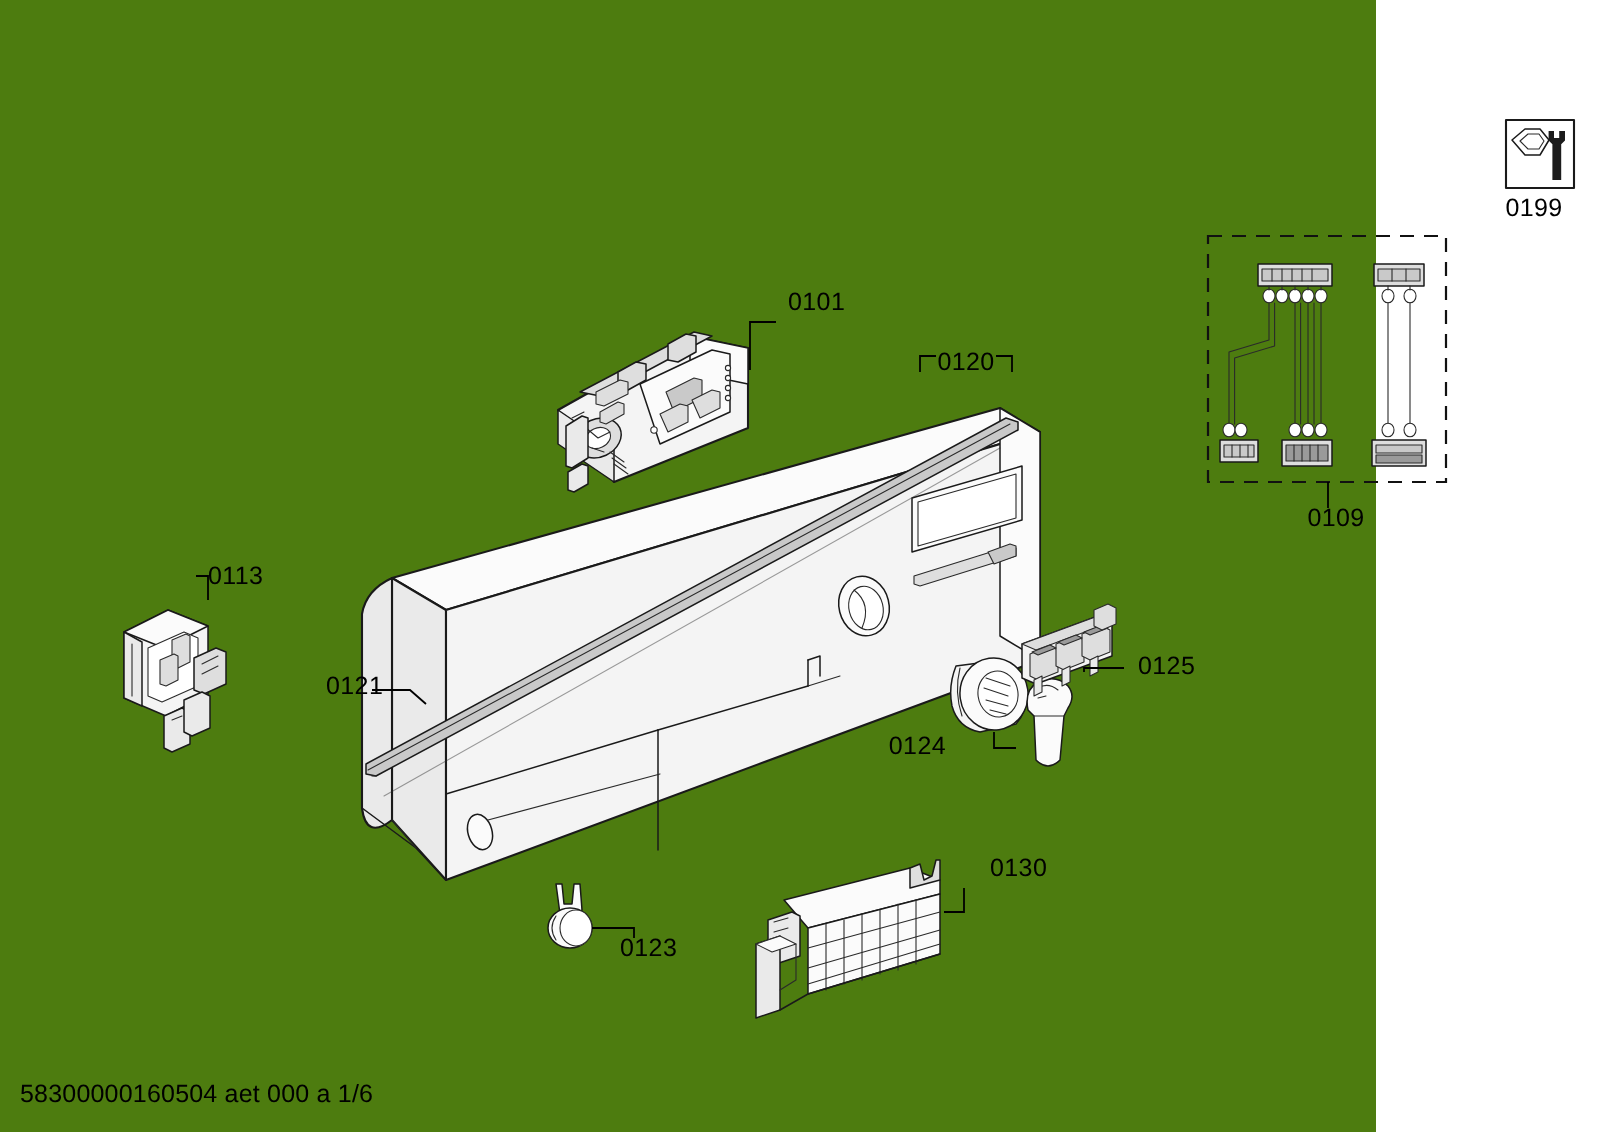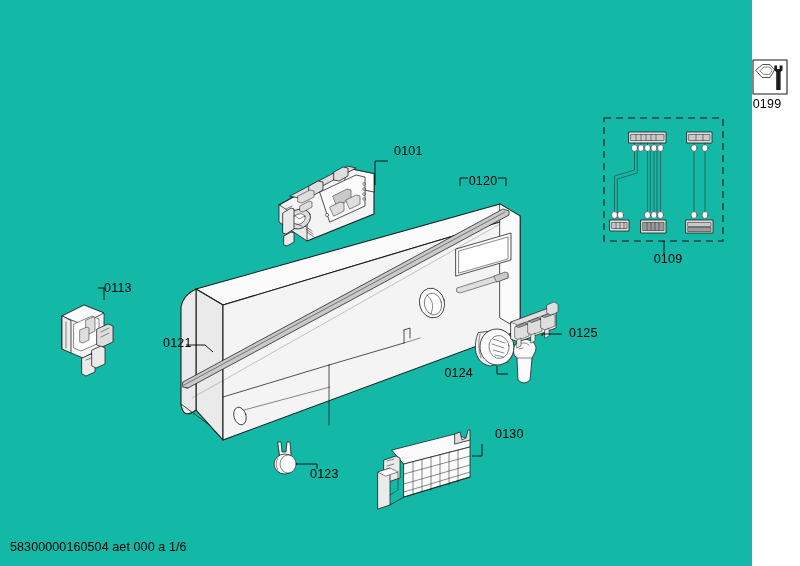--- a/index.html
+++ b/index.html
@@ -12,23 +12,23 @@
     font-family: "Liberation Sans", sans-serif;
     width: 800px;
     height: 566px;
     position: relative;
     overflow: hidden;
     color: #000000;
   }
   #sheet {
     position: absolute;
     left: 0; top: 0;
-    width: 752px;
+    width: 688px;
     height: 566px;
-    background: #14b8a6;
+    background: #4d7c0f;
   }
   svg.diagram {
     position: absolute;
     left: 0; top: 0;
     width: 800px;
     height: 566px;
     display: block;
   }
   .callout-text {
     font-family: "Liberation Sans", sans-serif;

